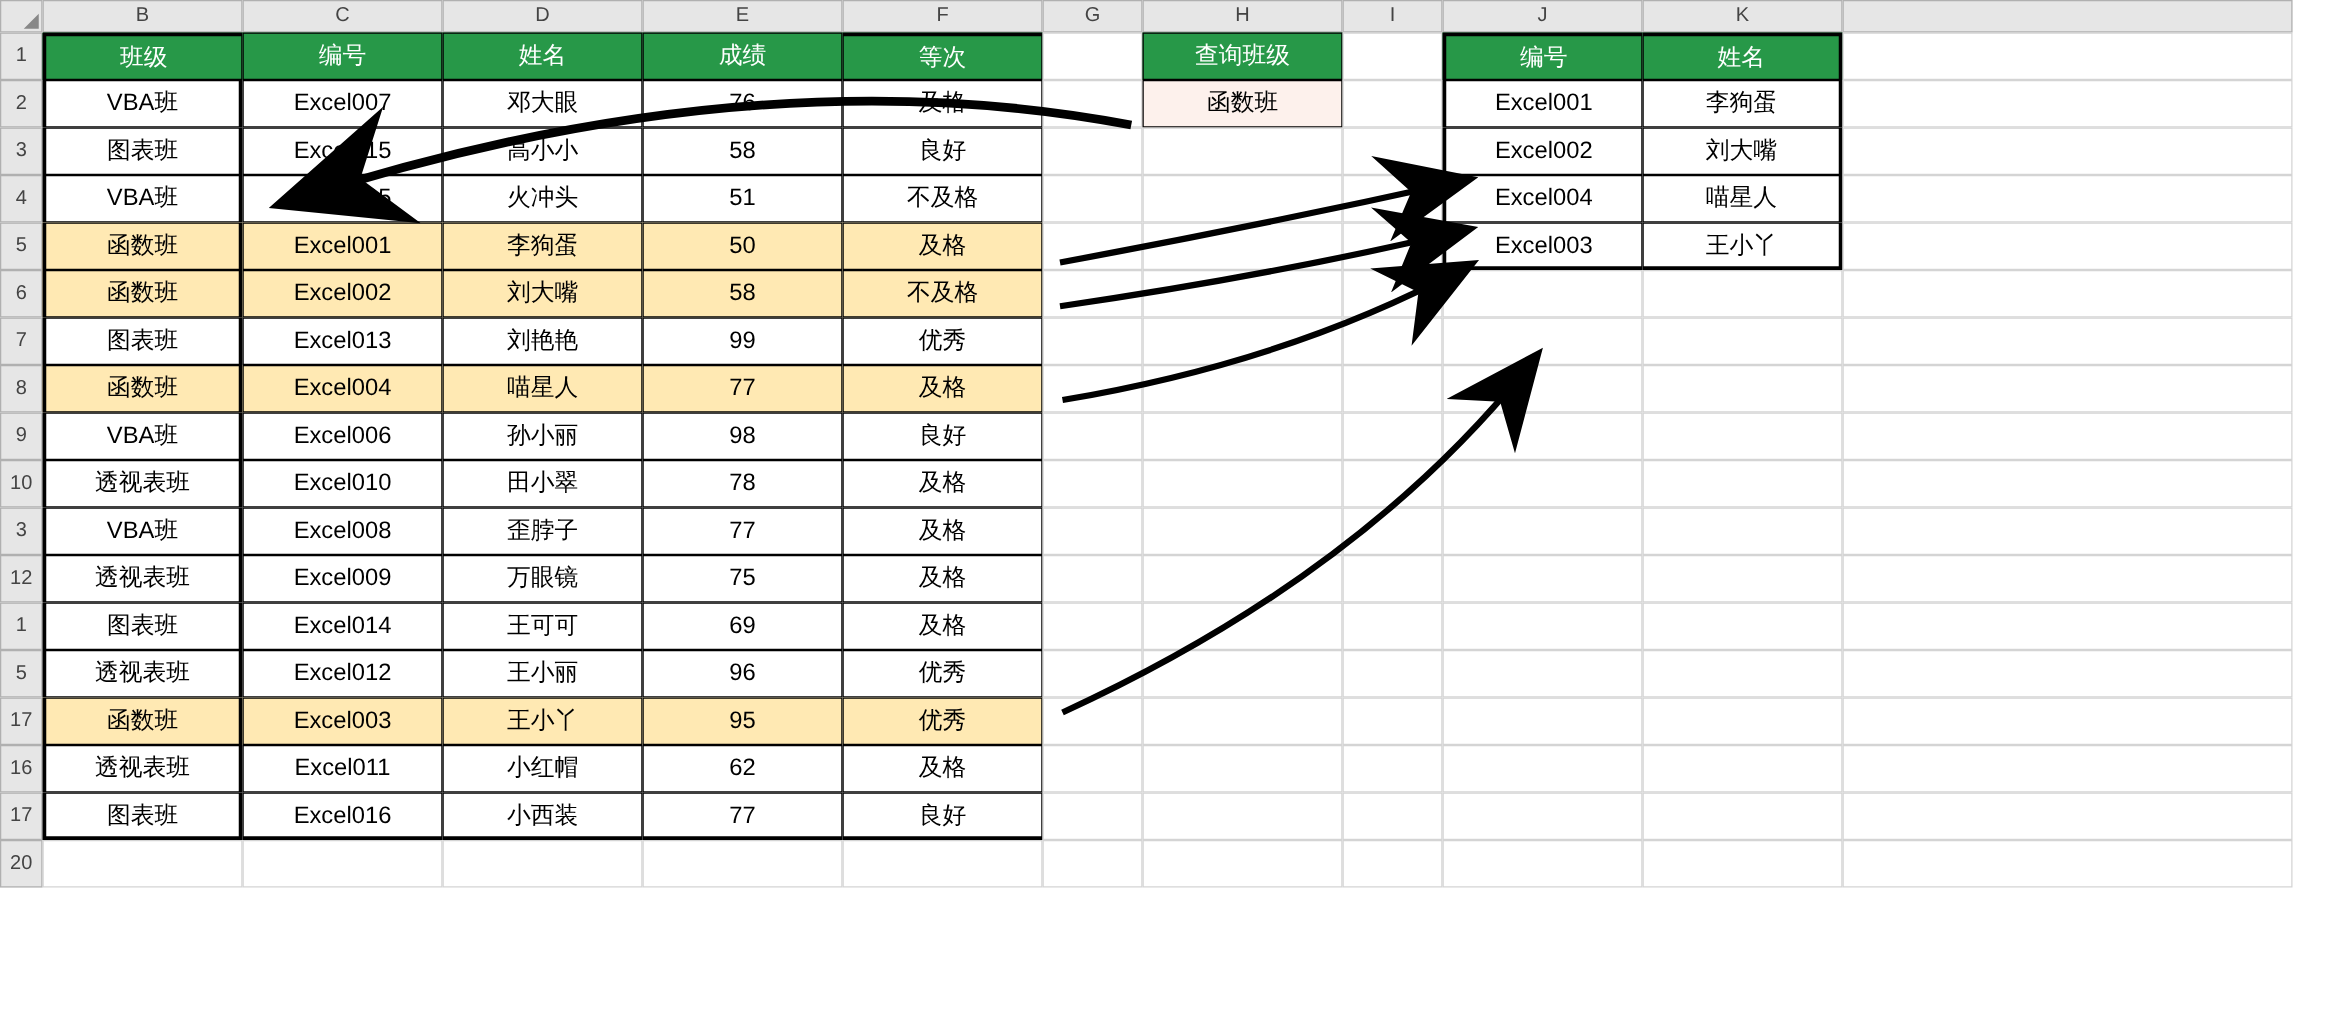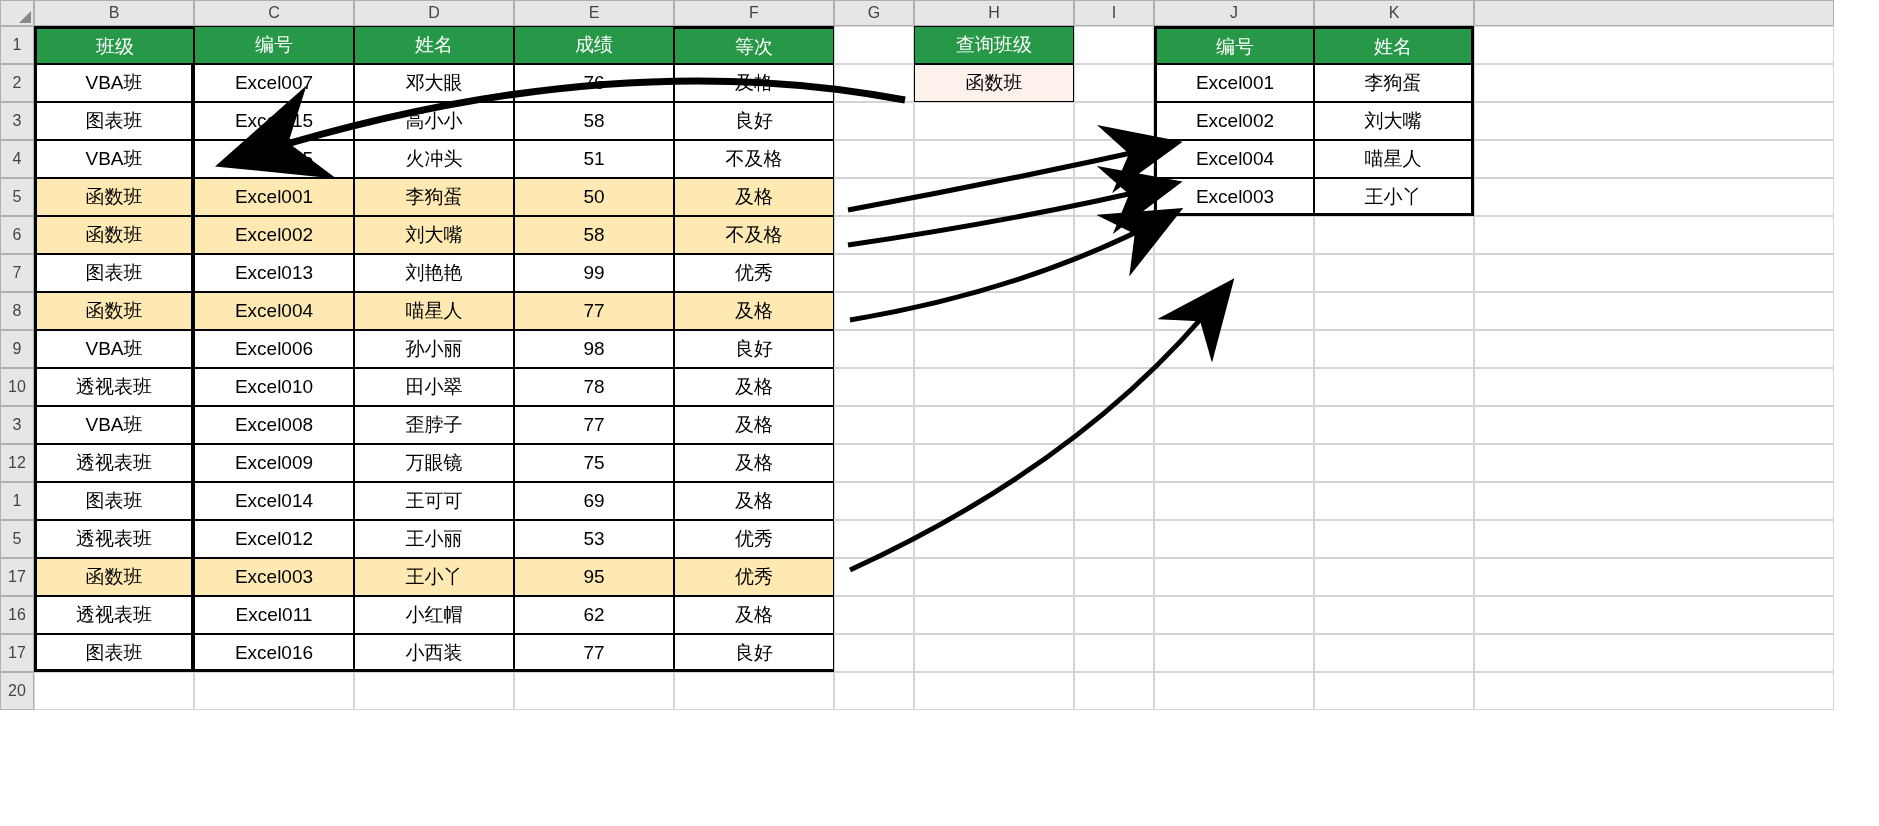--- a/index.html
+++ b/index.html
@@ -259,21 +259,21 @@
     <div class="cell"></div>
     <div class="cell"></div>
     <div class="cell"></div>
     <div class="cell"></div>
     <div class="cell"></div>
     <div class="cell"></div>
     <div class="row-header">5</div>
     <div class="cell data-cell thick-border-left thick-border-right">透视表班</div>
     <div class="cell data-cell">Excel012</div>
     <div class="cell data-cell">王小丽</div>
-    <div class="cell data-cell">53</div>
+    <div class="cell data-cell">96</div>
     <div class="cell data-cell">优秀</div>
     <div class="cell"></div>
     <div class="cell"></div>
     <div class="cell"></div>
     <div class="cell"></div>
     <div class="cell"></div>
     <div class="cell"></div>
     <div class="row-header">17</div>
     <div class="cell data-cell highlight thick-border-left thick-border-right">函数班</div>
     <div class="cell data-cell highlight">Excel003</div>

